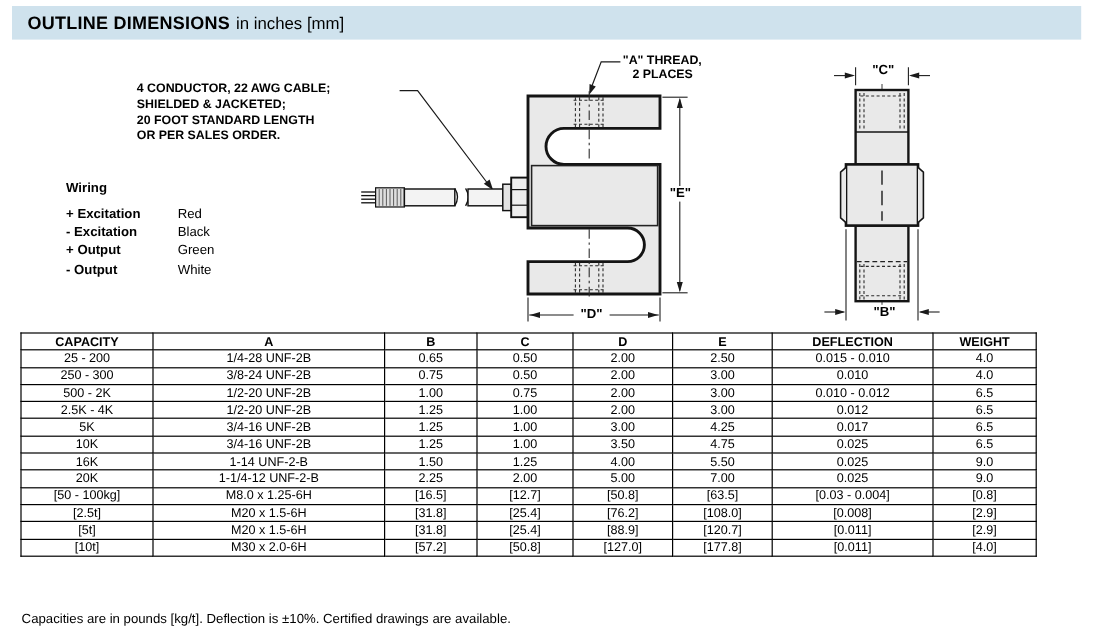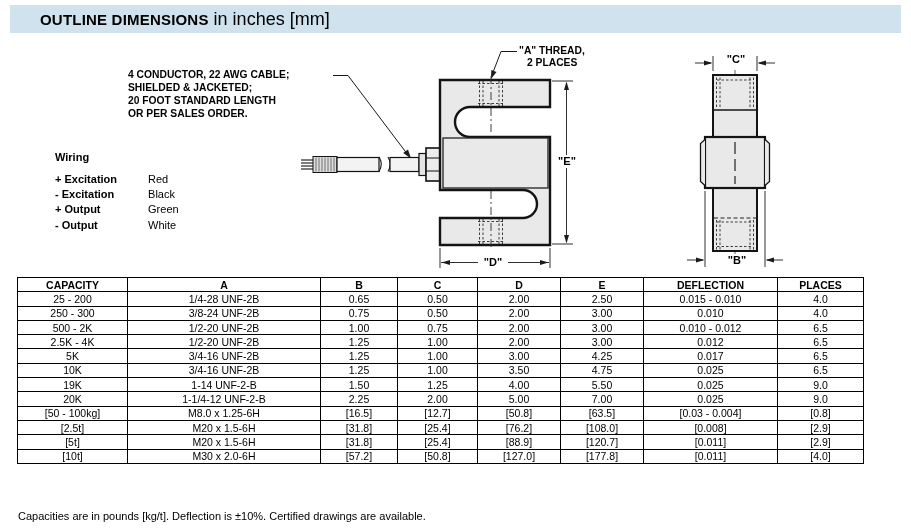--- a/index.html
+++ b/index.html
@@ -1,21 +1,21 @@
 <!DOCTYPE html>
 <html><head>
 <meta charset="utf-8">
 <style>
   html,body{margin:0;padding:0;background:#fff;}
   #page{position:relative;width:911px;height:530px;background:#fff;
         font-family:"Liberation Sans",sans-serif;color:#000;overflow:hidden;}
   #titlebar{position:absolute;left:10px;top:5px;width:891px;height:28px;background:#cfe2ed;
-            display:flex;align-items:center;padding-left:30px;box-sizing:border-box;}
+            display:flex;align-items:center;padding-left:13px;box-sizing:border-box;}
   #titlebar .t1{font-weight:bold;font-size:15px;letter-spacing:.2px;}
-  #titlebar .t2{font-size:18px;margin-left:5px;}
+  #titlebar .t2{font-size:14px;margin-left:5px;}
   .abs{position:absolute;}
   .note div{font-weight:bold;font-size:10.3px;line-height:13px;white-space:nowrap;}
   .callout{font-weight:bold;font-size:10.3px;white-space:nowrap;}
   .dim{font-weight:bold;font-size:11px;background:#fff;text-align:center;display:inline-block;
        height:13px;line-height:13px;}
   #wiring-title{font-weight:bold;font-size:11px;}
   .wrow{height:15.2px;line-height:15.2px;font-size:11px;white-space:nowrap;}
   .wrow .sig{display:inline-block;width:90px;font-weight:bold;}
   svg.draw{position:absolute;left:0;top:0;pointer-events:none;}
   #dimtable{position:absolute;left:17px;top:277px;border-collapse:collapse;table-layout:fixed;padding-left:37px;}
@@ -136,21 +136,21 @@
 
       <line x1="705" y1="191" x2="705" y2="267"></line>
       <line x1="765" y1="191" x2="765" y2="267"></line>
       <line x1="687" y1="260" x2="703" y2="260"></line>
       <line x1="783" y1="260" x2="767" y2="260"></line>
       <polygon points="704.5,260 696,257.5 696,262.5" fill="#1a1a1a" stroke="none"></polygon>
       <polygon points="765.5,260 774,257.5 774,262.5" fill="#1a1a1a" stroke="none"></polygon>
     </g>
   </svg>
 
-  <div class="abs note" style="left:128px;top:68px">
+  <div class="abs note" style="left:114px;top:68px">
     <div>4 CONDUCTOR, 22 AWG CABLE;</div>
     <div>SHIELDED &amp; JACKETED;</div>
     <div>20 FOOT STANDARD LENGTH</div>
     <div>OR PER SALES ORDER.</div>
   </div>
 
   <span class="abs callout" style="left:519px;top:45px">"A" THREAD,</span>
   <span class="abs callout" style="left:527px;top:57px">2 PLACES</span>
 
   <span class="abs" id="wiring-title" style="left:55px;top:151px">Wiring</span>
@@ -191,21 +191,21 @@
     </colgroup>
     <thead>
       <tr id="thead-row">
           <th>CAPACITY</th>
           <th>A</th>
           <th>B</th>
           <th>C</th>
           <th>D</th>
           <th>E</th>
           <th>DEFLECTION</th>
-          <th>PLACES</th>
+          <th>WEIGHT</th>
         </tr>
     </thead>
     <tbody id="tbody">
         <tr>
           <td>25 - 200</td>
           <td>1/4-28 UNF-2B</td>
           <td>0.65</td>
           <td>0.50</td>
           <td>2.00</td>
           <td>2.50</td>
@@ -256,21 +256,21 @@
           <td>10K</td>
           <td>3/4-16 UNF-2B</td>
           <td>1.25</td>
           <td>1.00</td>
           <td>3.50</td>
           <td>4.75</td>
           <td>0.025</td>
           <td>6.5</td>
         </tr>
         <tr>
-          <td>19K</td>
+          <td>16K</td>
           <td>1-14 UNF-2-B</td>
           <td>1.50</td>
           <td>1.25</td>
           <td>4.00</td>
           <td>5.50</td>
           <td>0.025</td>
           <td>9.0</td>
         </tr>
         <tr>
           <td>20K</td>

